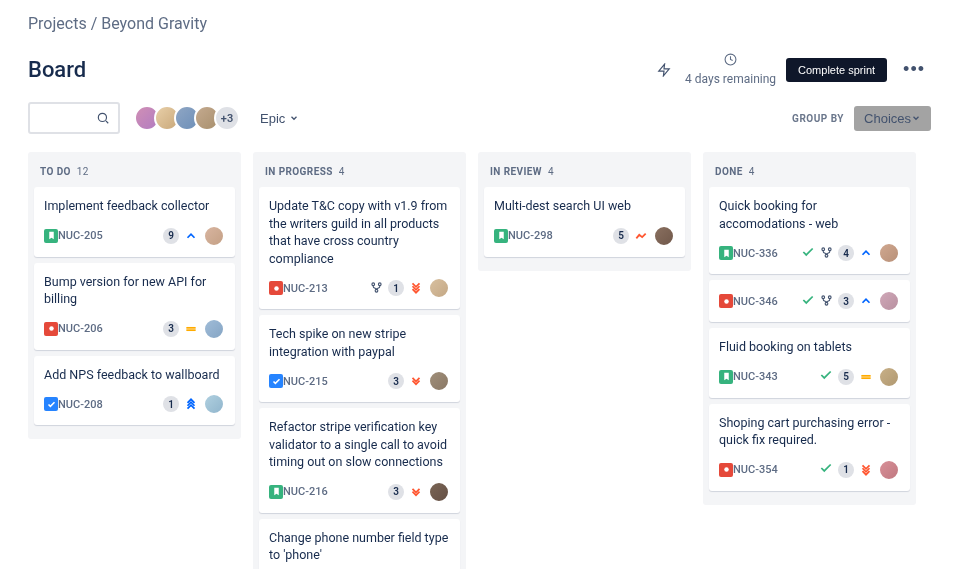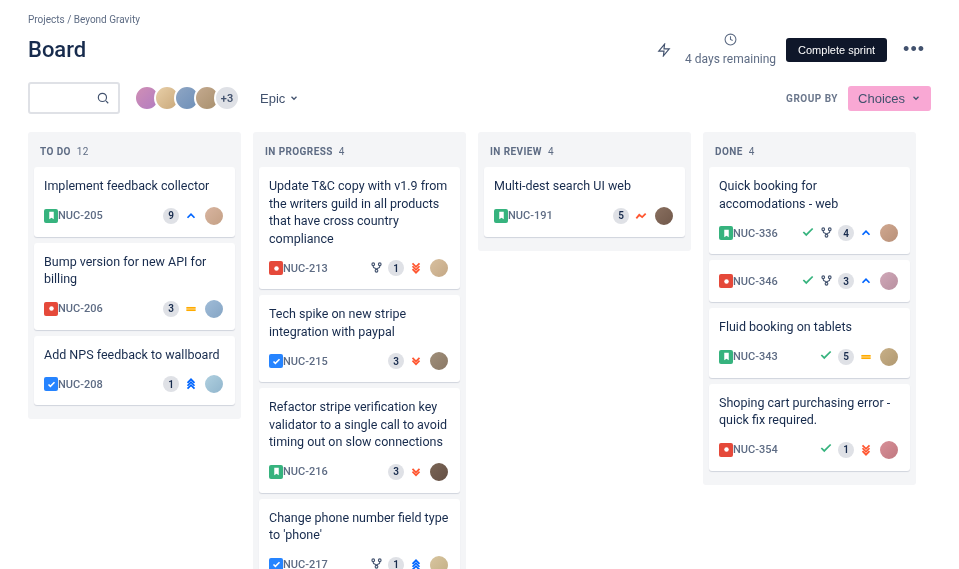--- a/index.html
+++ b/index.html
@@ -9,21 +9,21 @@
     width: 959px;
     height: 569px;
     overflow: hidden;
   }
   .page {
     background: #fff;
     border-radius: 4px;
     padding: 14px 28px 0 28px;
     height: 100%;
   }
-  .breadcrumb { font-size: 10px; color: #5e6c84; margin-bottom: 8px; }
+  .breadcrumb { font-size: 16px; color: #5e6c84; margin-bottom: 20px; }
   .breadcrumb a { color: #5e6c84; text-decoration: none; cursor: pointer; }
   .title-row {
     display: flex;
     align-items: center;
     justify-content: space-between;
     margin-bottom: 16px;
   }
   .title { font-size: 22px; font-weight: 500; color: #172b4d; }
   .title-actions { display: flex; align-items: center; gap: 10px; }
   .remaining { display:flex; align-items:center; gap:6px; font-size:12px; color:#5e6c84;flex-direction:column; }
@@ -54,22 +54,22 @@
   }
   .avatar.sm { width:22px; height:22px; }
   .avatar.more { background:#dfe1e6; font-size:11px; }
   .filter-btn {
     background:none; border:none; font-size:13px; color:#42526e; cursor:pointer;
     display:flex; align-items:center; gap:4px; padding:4px 6px;
   }
   .right-filters { margin-left:auto; display:flex; align-items:center; gap:10px; }
   .group-label { font-size:10px; font-weight:700; color:#6b778c; letter-spacing:0.5px; }
   .choices-btn {
-    background:#f9a8d4; border:none; padding:5px 10px; border-radius:3px;
-    font-size:13px; color:#42526e; cursor:pointer; display:flex; align-items:center; gap:6px;
+    background:#a3a3a3; border:none; padding:5px 10px; border-radius:3px;
+    font-size:13px; color:#42526e; cursor:pointer; display:flex; align-items:center; gap:0;
   }
   .board {
     display:flex; gap:12px; align-items:flex-start;
   }
   .column {
     background:#f4f5f7; border-radius:3px; width:213px; flex-shrink:0;
     padding:8px 6px;
   }
   .col-header {
     display:flex; align-items:center; gap:6px; padding:6px 6px 10px 6px;
@@ -358,21 +358,21 @@
         </div>
         <div class="card">
           <div class="card-title">Multi-dest search UI web</div>
           <div class="card-footer">
             <div class="card-key-wrap">
               <span class="type-icon type-story">
                 <svg viewBox="0 0 24 24" fill="#fff">
                   <path d="M6 2h12v20l-6-4-6 4z"></path>
                 </svg>
               </span>
-              <span class="card-key">NUC-191</span>
+              <span class="card-key">NUC-298</span>
             </div>
             <div class="card-meta">
               <span class="points-badge">5</span>
               <span class="prio">
                 <svg width="14" height="14" viewBox="0 0 24 24" fill="none" stroke="#ff5630" stroke-width="3">
                   <polyline points="4 16 9 10 14 14 20 8"></polyline>
                 </svg>
               </span>
               <span class="avatar sm" style="background: linear-gradient(135deg, rgb(138, 112, 96), rgb(112, 88, 74));"></span>
             </div>

